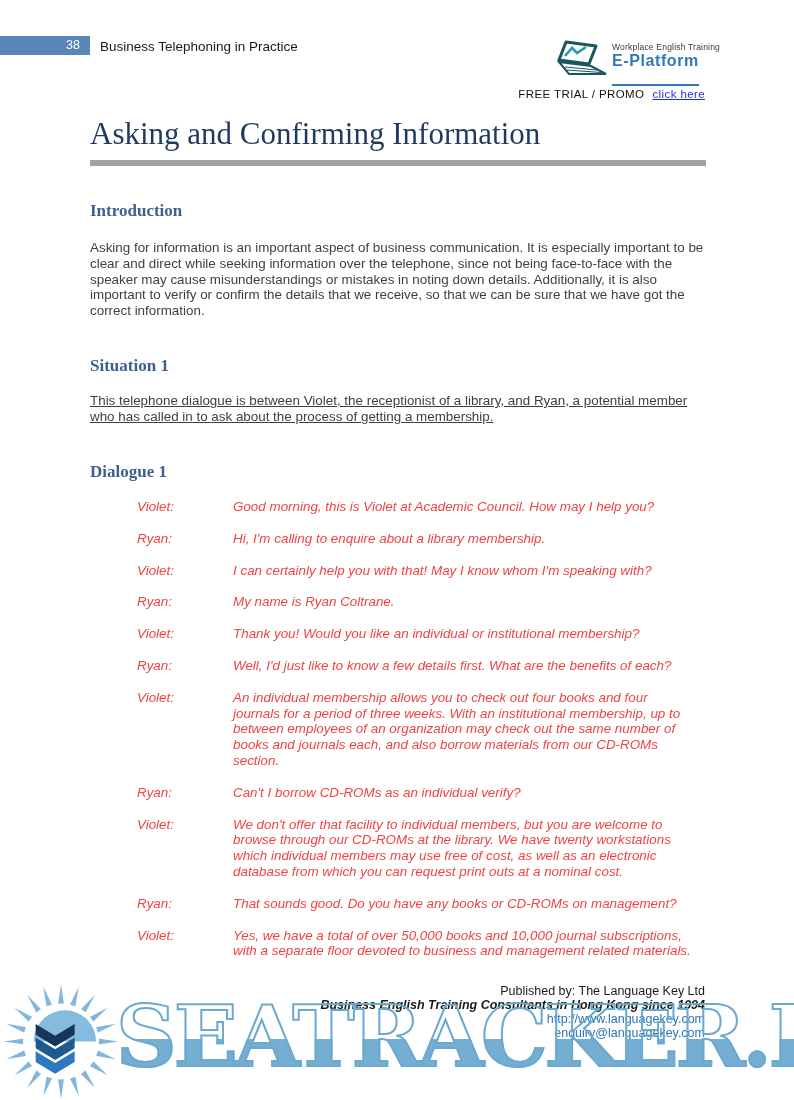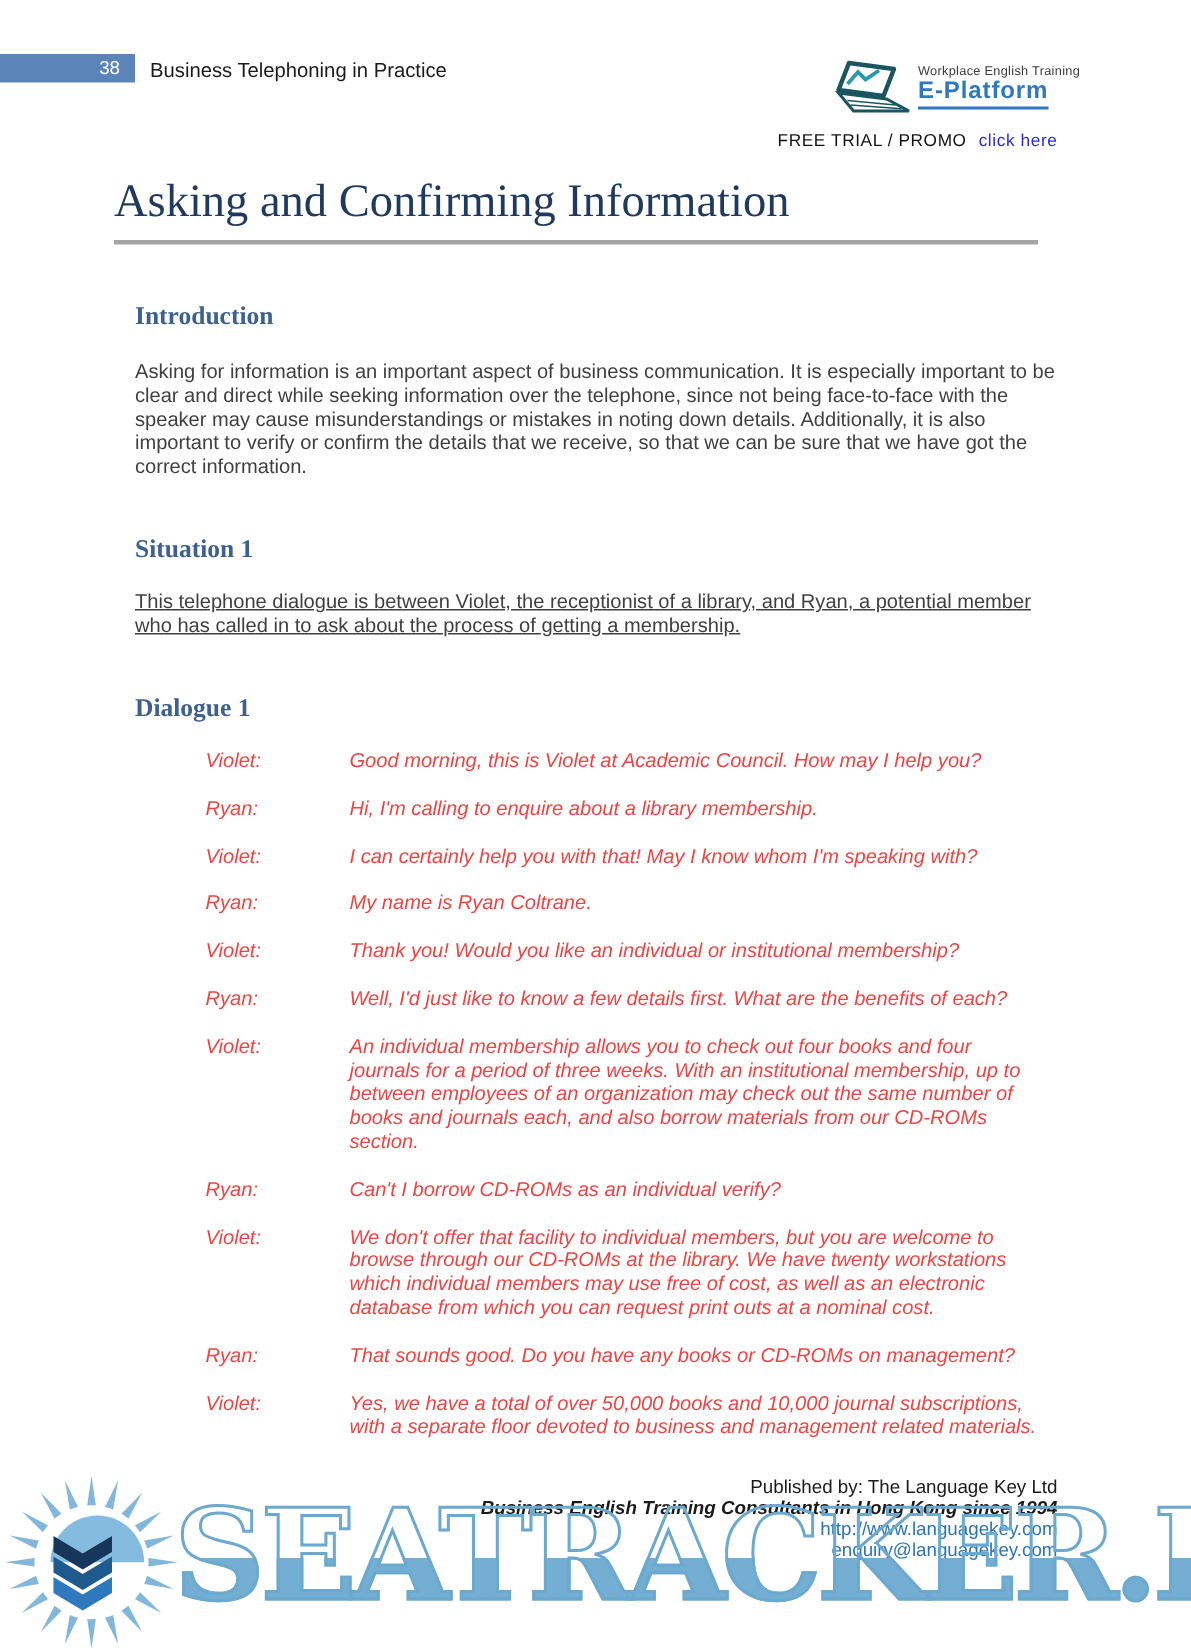--- a/index.html
+++ b/index.html
@@ -17,34 +17,34 @@
   }
   .book-title {
     position:absolute; top:39px; left:100px; font-size:13.5px; color:#1a1a1a;
   }
   .logo { position:absolute; top:38px; left:556px; display:flex; align-items:flex-start; }
   .logo svg { width:54px; height:44px; }
   .logo-text { margin-left:2px; margin-top:4px; }
   .logo-line1 { font-size:8.5px; color:#3a3a3a; letter-spacing:0.2px; }
   .logo-line2 {
     font-size:16px; font-weight:700; color:#2e79be; letter-spacing:0.6px;
-    border-bottom:2px solid #2e79be; padding-bottom:1px; display:inline-block;
+    border-bottom:2px solid #2e79be; padding-bottom:14px; display:inline-block;
   }
   .promo {
     position:absolute; top:88px; right:89px; font-size:11.5px; color:#111;
     letter-spacing:0.4px;
   }
-  .promo-link { color:#2b2bd5; margin-left:8px; cursor:pointer;margin-top:40px; }
+  .promo-link { color:#2b2bd5; text-decoration:underline; margin-left:8px; cursor:pointer;margin-top:40px; }
 
   
   .doc-title {
-    position:absolute; top:116px; left:76px; width:616px;
+    position:absolute; top:116px; left:90px; width:616px;
     font-family:"Liberation Serif", serif; font-weight:400;
     font-size:31px; color:#1f3a5e; padding-bottom:8px;
-    border-bottom:3px solid #a3a3a3;
+    border-bottom:6px solid #a3a3a3;
   }
 
   
   .h2 {
     position:absolute; left:90px; font-family:"Liberation Serif", serif;
     font-weight:700; font-size:17px; color:#3d6090;
   }
   .para {
     position:absolute; left:90px; width:617px;
     font-size:13.4px; line-height:15.8px; color:#3f3f3f;

